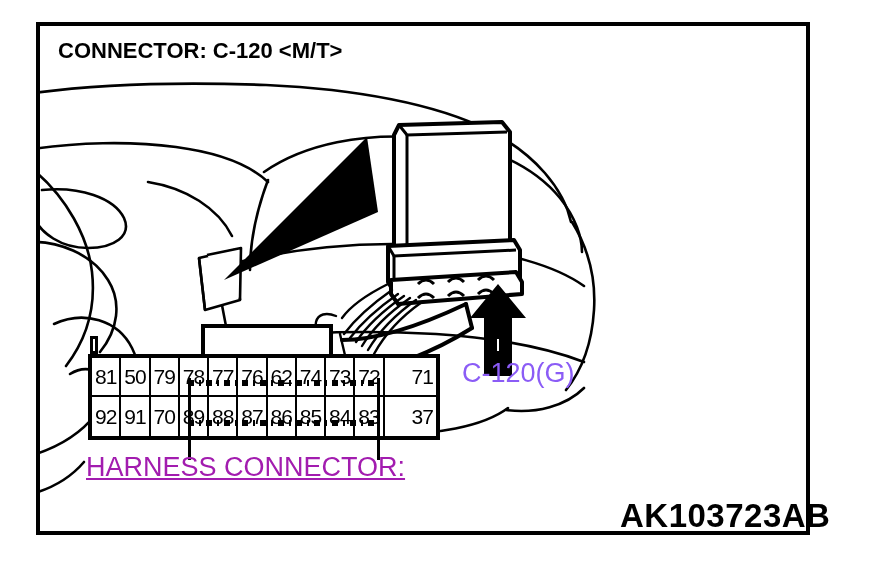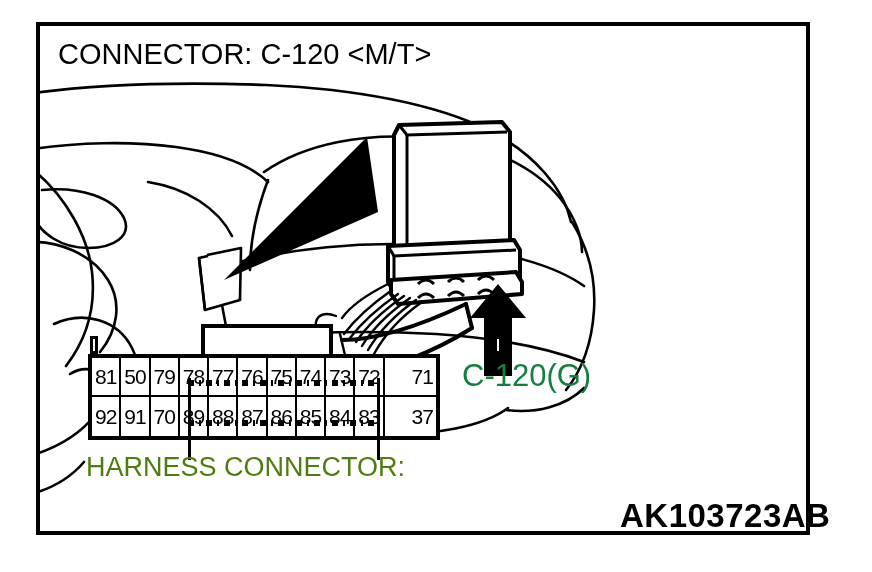--- a/index.html
+++ b/index.html
@@ -24,22 +24,22 @@
     height: 513px;
     border: 4px solid #000000;
     box-sizing: border-box;
     background: #ffffff;
   }
   
   #title {
     position: absolute;
     left: 58px;
     top: 38px;
-    font-size: 29px;
-    font-weight: normal;
+    font-size: 22px;
+    font-weight: bold;
     letter-spacing: 0px;
     color: #000000;
     white-space: nowrap;
   }
   
   #illustration {
     position: absolute;
     left: 36px;
     top: 22px;
     width: 774px;
@@ -130,30 +130,31 @@
     border-right: 3px solid #000;
     box-sizing: border-box;
     pointer-events: none;
   }
   
   #harness-label {
     position: absolute;
     left: 86px;
     top: 452px;
     font-size: 27px;
-    color: #4d7c0f;
+    color: #a21caf;
     line-height: 1.16;
     white-space: nowrap;
+    text-decoration: underline;
   }
   #c120g-label {
     position: absolute;
     left: 462px;
     top: 358px;
-    font-size: 31px;
-    color: #15803d;
+    font-size: 27px;
+    color: #8b5cf6;
     white-space: nowrap;
   }
   #art-code {
     position: absolute;
     left: 620px;
     top: 497px;
     font-size: 33px;
     font-weight: bold;
     color: #000;
     letter-spacing: 0.5px;
@@ -258,21 +259,21 @@
     <div class="grid-tab" id="grid-tab-right"></div>
 
     <div id="pin-table">
       <div class="pin-row top">
         <div class="pin-cell">81</div>
         <div class="pin-cell">50</div>
         <div class="pin-cell">79</div>
         <div class="pin-cell">78</div>
         <div class="pin-cell">77</div>
         <div class="pin-cell">76</div>
-        <div class="pin-cell">75</div>
+        <div class="pin-cell">62</div>
         <div class="pin-cell">74</div>
         <div class="pin-cell">73</div>
         <div class="pin-cell">72</div>
         <div class="pin-cell">71</div>
       </div>
       <div class="pin-row bottom">
         <div class="pin-cell">92</div>
         <div class="pin-cell">91</div>
         <div class="pin-cell">70</div>
         <div class="pin-cell">89</div>

